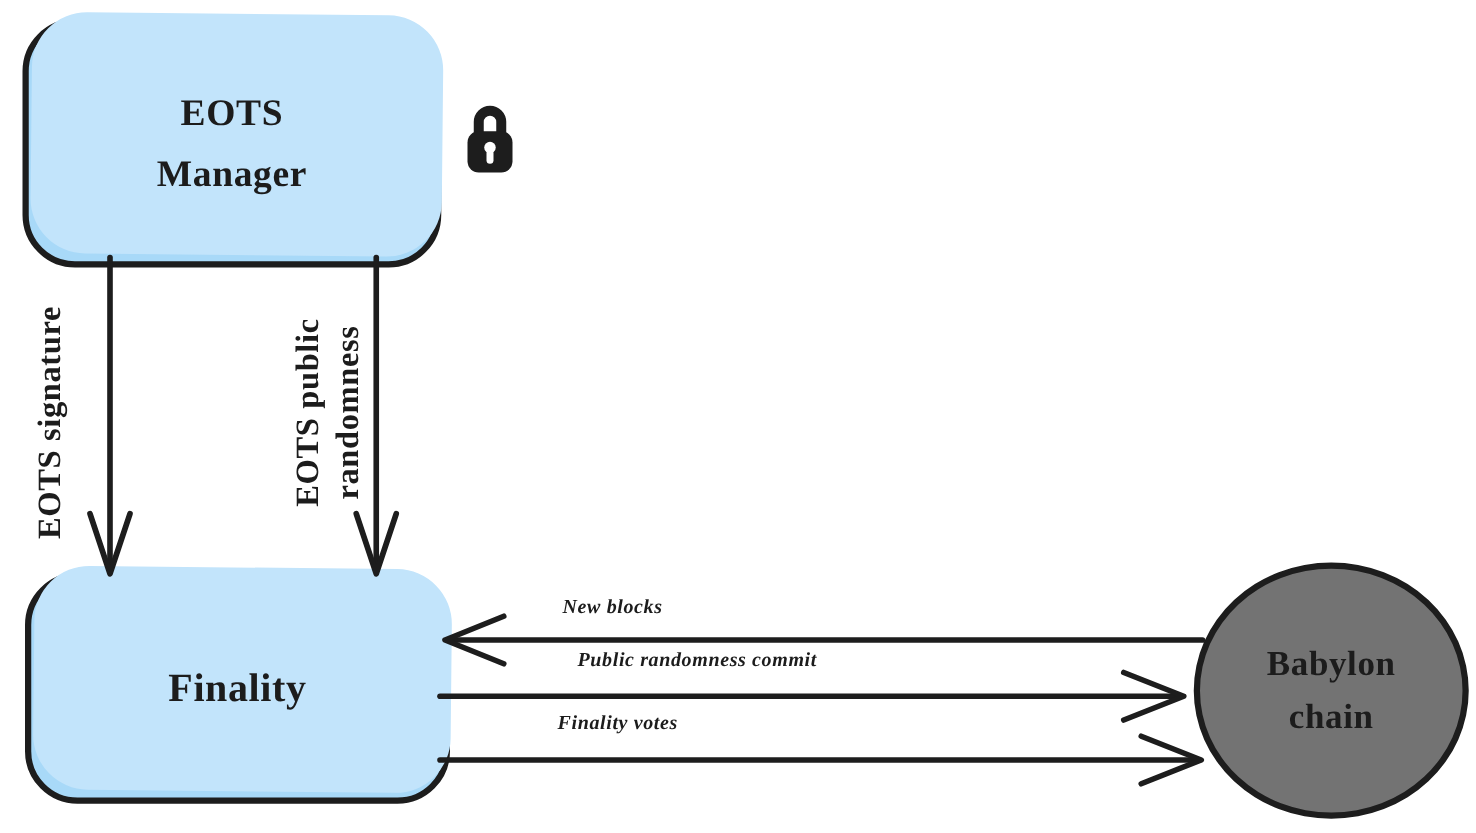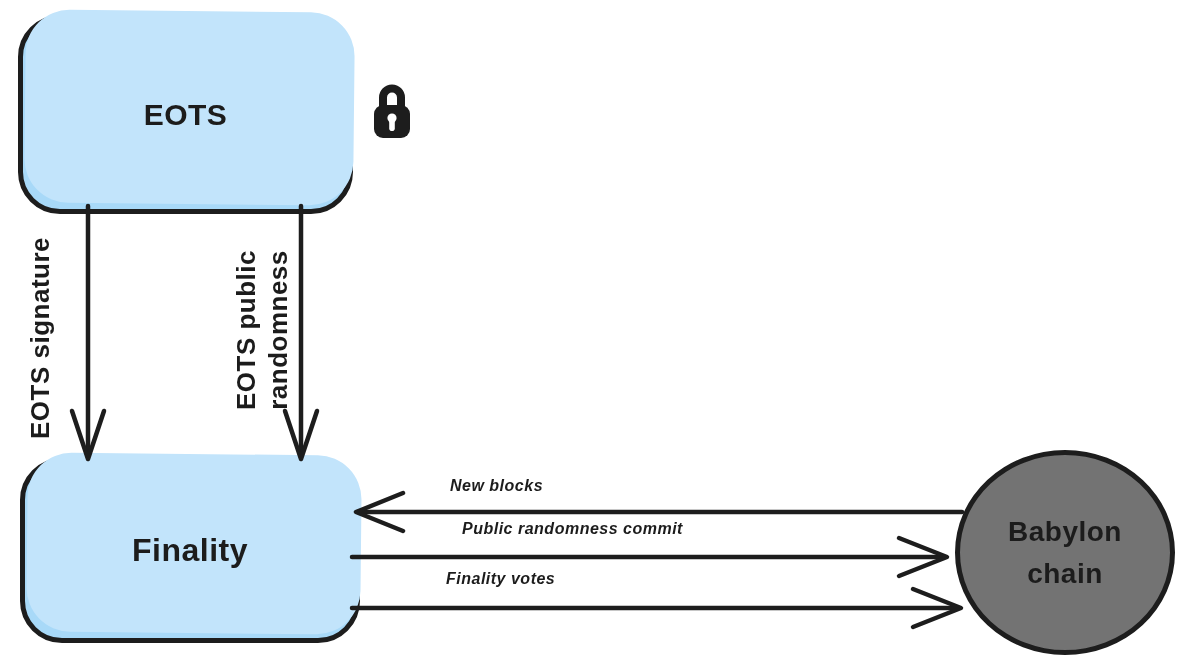--- a/index.html
+++ b/index.html
@@ -1,18 +1,18 @@
 <!DOCTYPE html>
 <html><head>
 <meta charset="utf-8">
 <style>
   html,body { margin:0; padding:0; background:#ffffff; }
   .canvas {
     position:relative; width:1181px; height:666px; background:#ffffff;
-    font-family:Liberation Sans, sans-serif; color:#1c1c1c; overflow:hidden;
+    font-family:Liberation Serif, serif; color:#1c1c1c; overflow:hidden;
   }
   
   .node {
     position:absolute; z-index:1;
     display:flex; flex-direction:column; align-items:center; justify-content:center;
     text-align:center; font-weight:bold; letter-spacing:0.5px;
     border:5px solid #1d1d1d;
   }
   .node-blue { background:#a8d9f8; border-radius:42px; }
   .node-blue::before {
@@ -48,20 +48,21 @@
   
   .arrows { position:absolute; left:0; top:0; z-index:2; pointer-events:none; }
 </style>
 </head>
 <body>
 
 <div class="canvas">
 
   <div class="node node-blue" id="node-eots-manager">
     <span>EOTS</span>
+    <span>Manager</span>
   </div>
 
   <div class="node node-blue" id="node-finality-provider">
     <span>Finality</span>
   </div>
 
   <div class="node" id="node-babylon-chain">
     <span>Babylon</span>
     <span>chain</span>
   </div>

